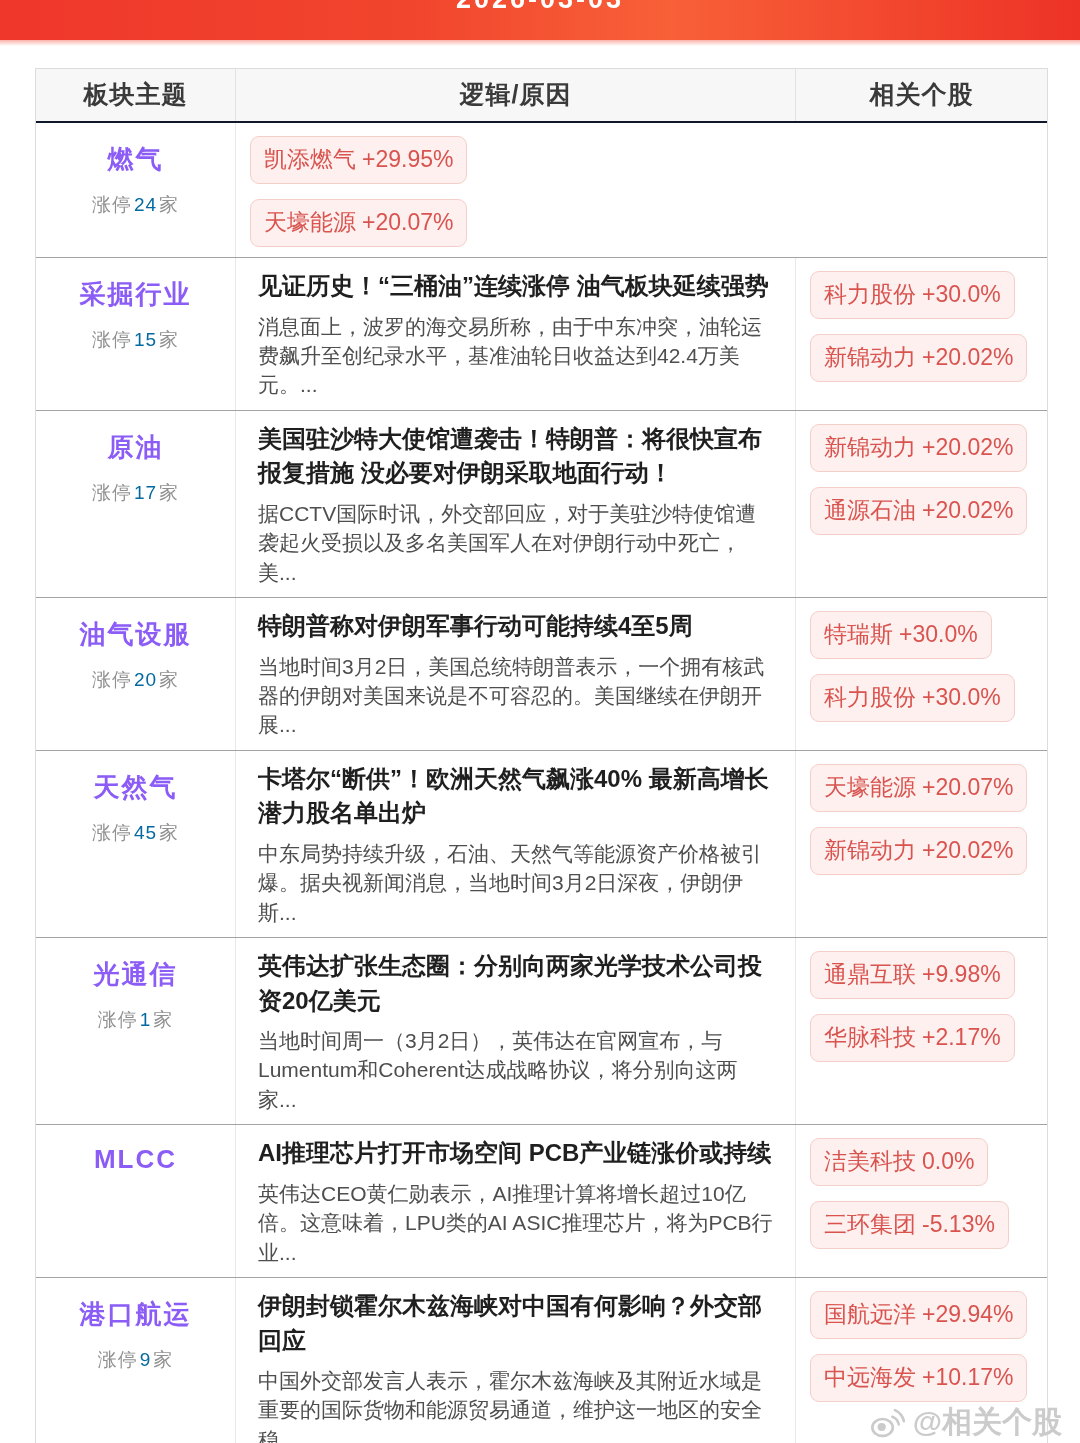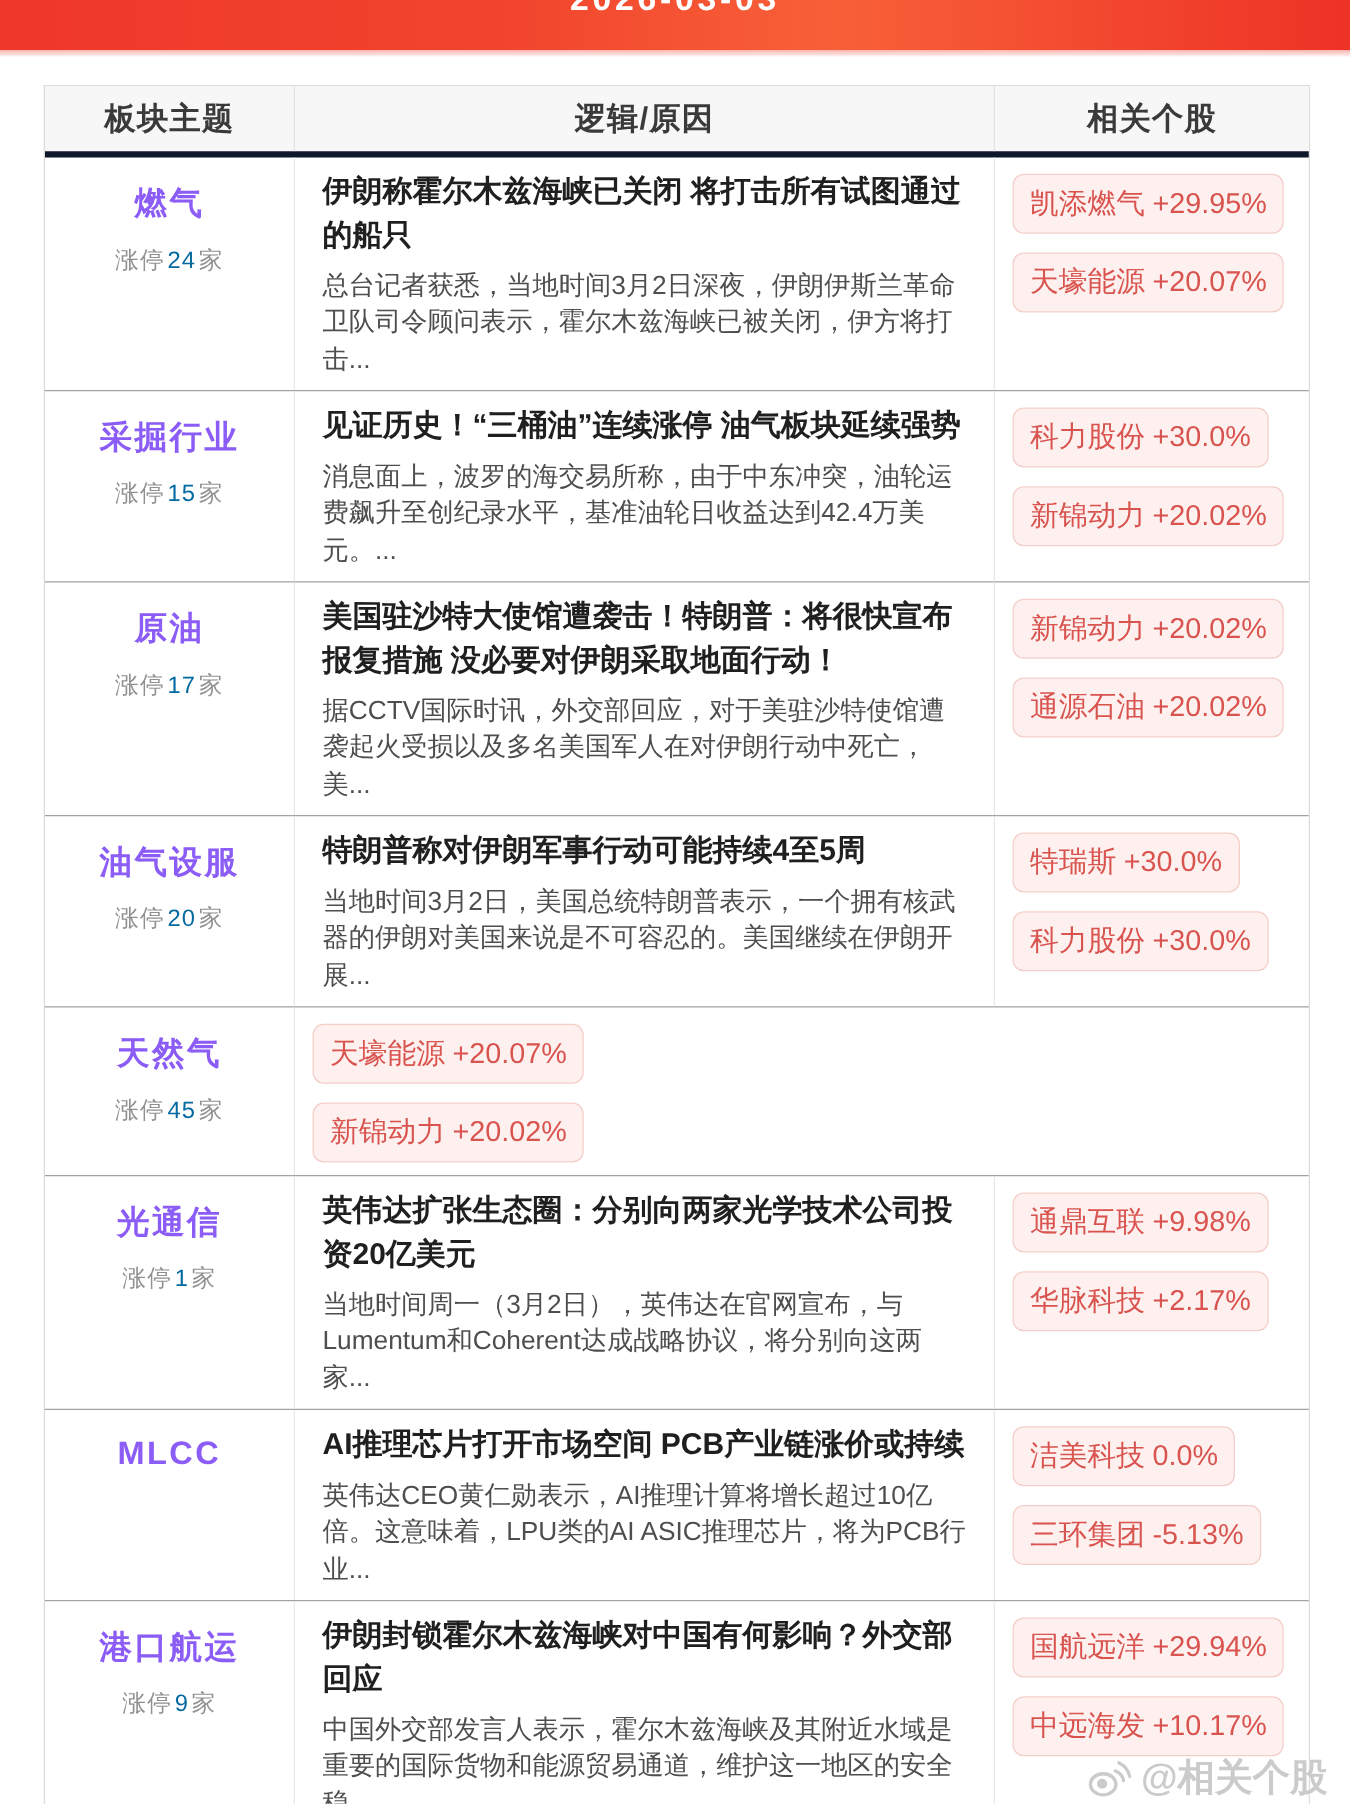--- a/index.html
+++ b/index.html
@@ -31,21 +31,21 @@
   }
   .table{
     margin:28px 32px 0 35px;
     border:1px solid #dcdcdc;
     background:#ffffff;
   }
   .thead{
     display:grid;
     grid-template-columns:199px 560px 1fr;
     background:#f7f7f7;
-    border-bottom:5px solid #0f172a;
+    border-bottom:2px solid #0f172a;
   }
   .th{
     padding:9px 0 10px;
     text-align:center;
     font-size:25px;
     font-weight:600;
     color:#3a3a3a;
     letter-spacing:1px;
   }
   .th + .th{border-left:1px solid #e3e3e3;text-align:center;}
@@ -135,24 +135,20 @@
     <div class="th">板块主题</div>
     <div class="th">逻辑/原因</div>
     <div class="th">相关个股</div>
   </div>
   <div id="tbody">
   <div class="tr">
     <div class="td left">
       <div class="sector">燃气</div>
       <div class="count"><span>涨停</span><b>24</b><span>家</span></div>
     </div>
-    <div class="td mid">
-      <div class="title">伊朗称霍尔木兹海峡已关闭 将打击所有试图通过的船只</div>
-      <div class="body">总台记者获悉，当地时间3月2日深夜，伊朗伊斯兰革命卫队司令顾问表示，霍尔木兹海峡已被关闭，伊方将打击...</div>
-    </div>
     <div class="td right">
           <div class="badge"><span class="sname">凯添燃气</span><span class="schg">+29.95%</span></div>
           <div class="badge"><span class="sname">天壕能源</span><span class="schg">+20.07%</span></div>
         </div>
   </div>
 
   <div class="tr">
     <div class="td left">
       <div class="sector">采掘行业</div>
       <div class="count"><span>涨停</span><b>15</b><span>家</span></div>
@@ -194,20 +190,24 @@
     <div class="td right">
           <div class="badge"><span class="sname">特瑞斯</span><span class="schg">+30.0%</span></div>
           <div class="badge"><span class="sname">科力股份</span><span class="schg">+30.0%</span></div>
         </div>
   </div>
 
   <div class="tr">
     <div class="td left">
       <div class="sector">天然气</div>
       <div class="count"><span>涨停</span><b>45</b><span>家</span></div>
+    </div>
+    <div class="td mid">
+      <div class="title">卡塔尔“断供”！欧洲天然气飙涨40% 最新高增长潜力股名单出炉</div>
+      <div class="body">中东局势持续升级，石油、天然气等能源资产价格被引爆。据央视新闻消息，当地时间3月2日深夜，伊朗伊斯...</div>
     </div>
     <div class="td right">
           <div class="badge"><span class="sname">天壕能源</span><span class="schg">+20.07%</span></div>
           <div class="badge"><span class="sname">新锦动力</span><span class="schg">+20.02%</span></div>
         </div>
   </div>
 
   <div class="tr">
     <div class="td left">
       <div class="sector">光通信</div>

